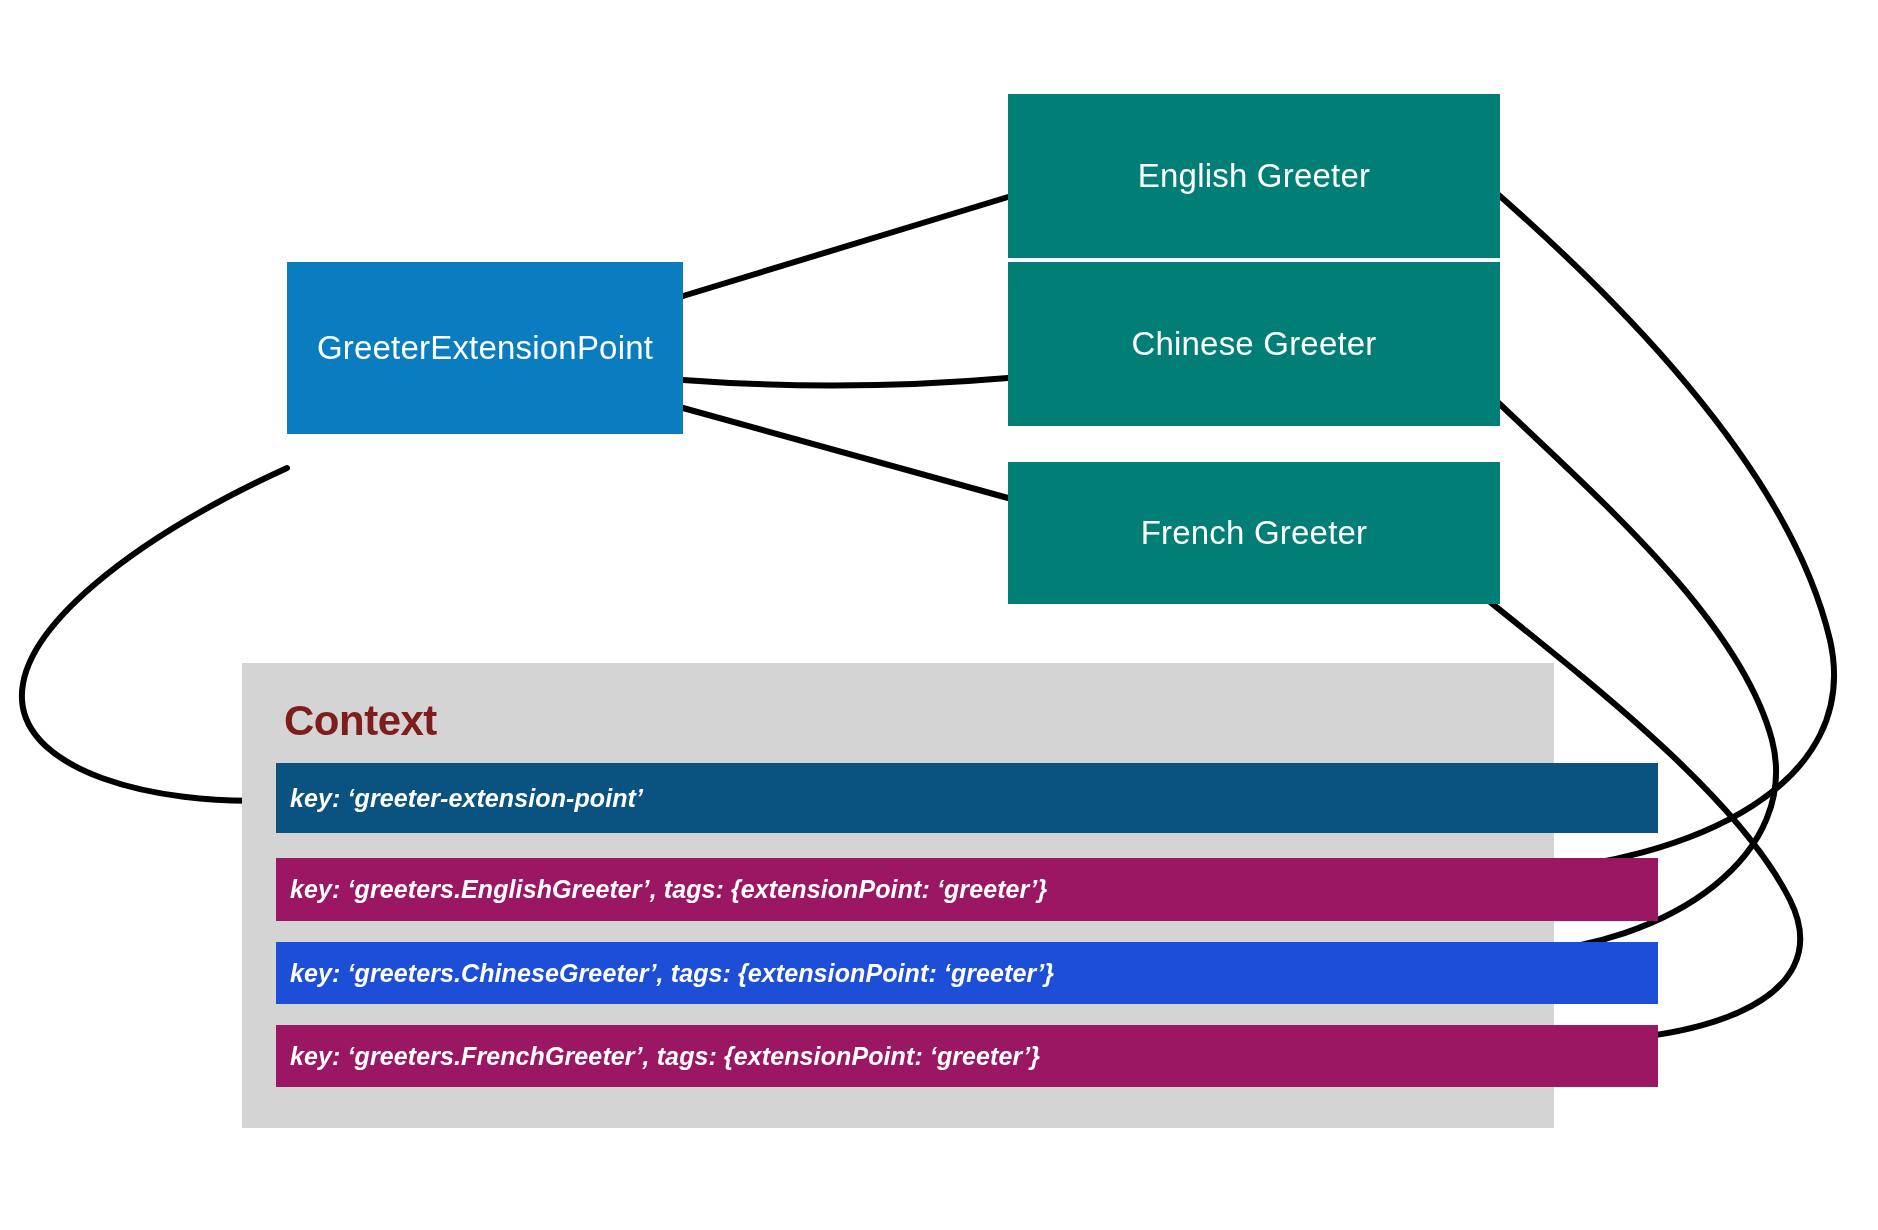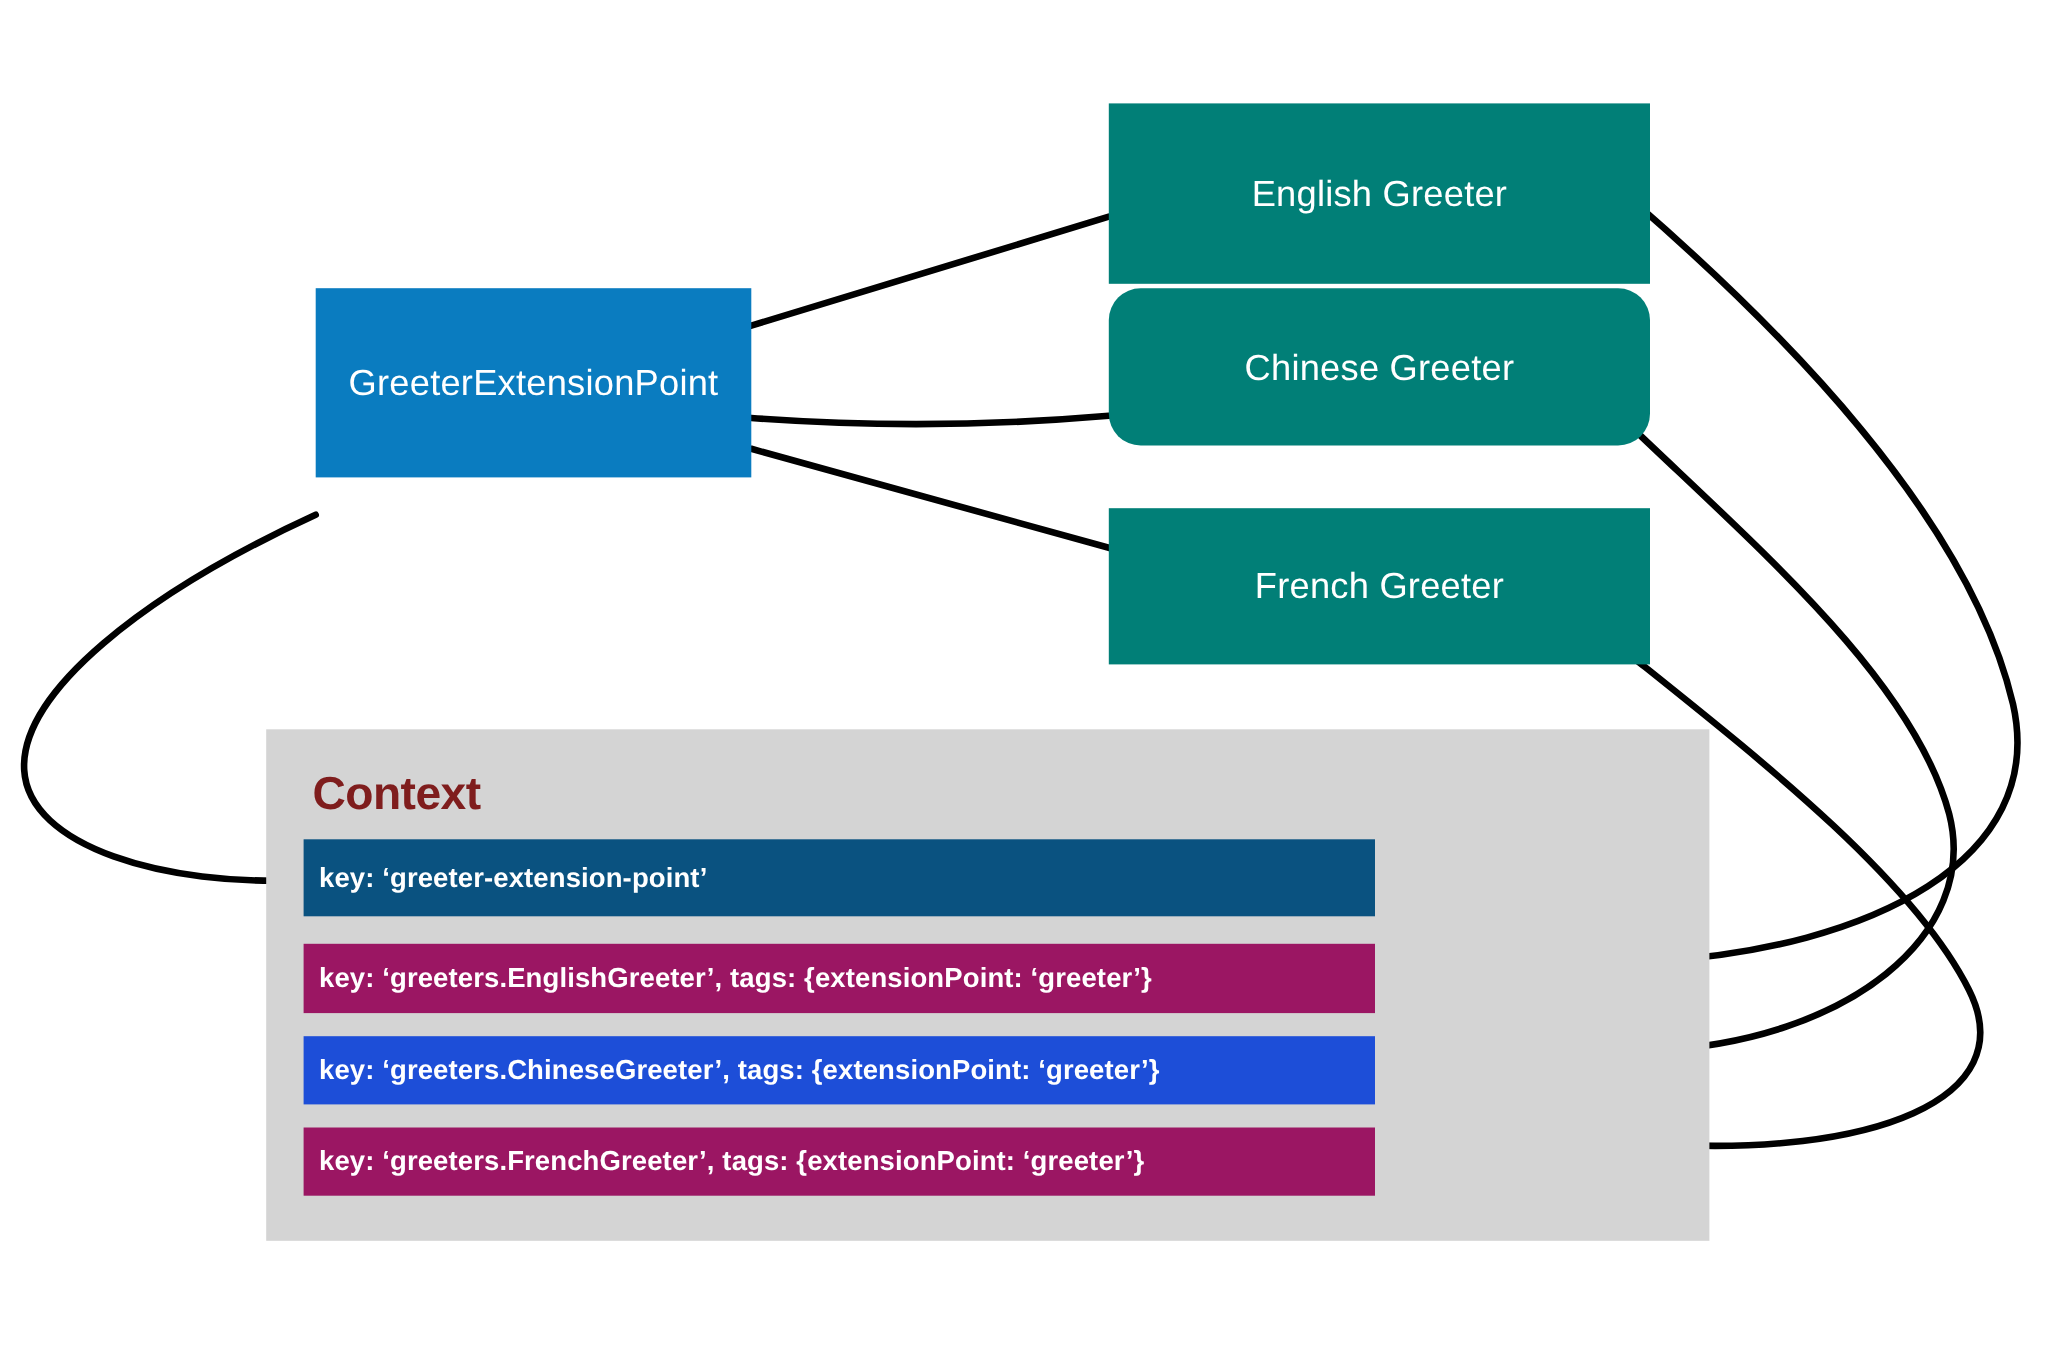--- a/index.html
+++ b/index.html
@@ -46,21 +46,21 @@
     width: 396px;
     height: 172px;
     background: #0A7CC0;
   }
   .greeter-node {
     background: #017F77;
     left: 1008px;
     width: 492px;
   }
   #greeter-en { top: 58px;  height: 164px; margin-top: 36px; }
-  #greeter-cn { top: 262px; height: 143px; border-radius: 29px; }
+  #greeter-cn { top: 262px; height: 164px; }
   #greeter-fr { top: 462px; height: 142px; }
 
   #context-panel {
     position: absolute;
     left: 242px;
     top: 663px;
     width: 1312px;
     height: 465px;
     background: #d4d4d4;
   }
@@ -69,25 +69,26 @@
     left: 42px;
     top: 34px;
     font-size: 42px;
     font-weight: bold;
     color: #7f1d1d;
     letter-spacing: -0.5px;
   }
   .ctx-bar {
     position: absolute;
     left: 276px;
-    width: 974px;
+    width: 1382px;
     display: flex;
     align-items: center;
     box-sizing: border-box;
     padding-left: 14px;
+    font-style: italic;
   }
   .ctx-bar .bar-text {
     font-size: 25px;
     font-weight: bold;
     color: #ffffff;
     white-space: nowrap;
     letter-spacing: 0.1px;
   }
   #ctx-bar-0 { top: 763px;  height: 70px; background: #0A5280; }
   #ctx-bar-1 { top: 858px;  height: 63px; background: #9B1663; }

